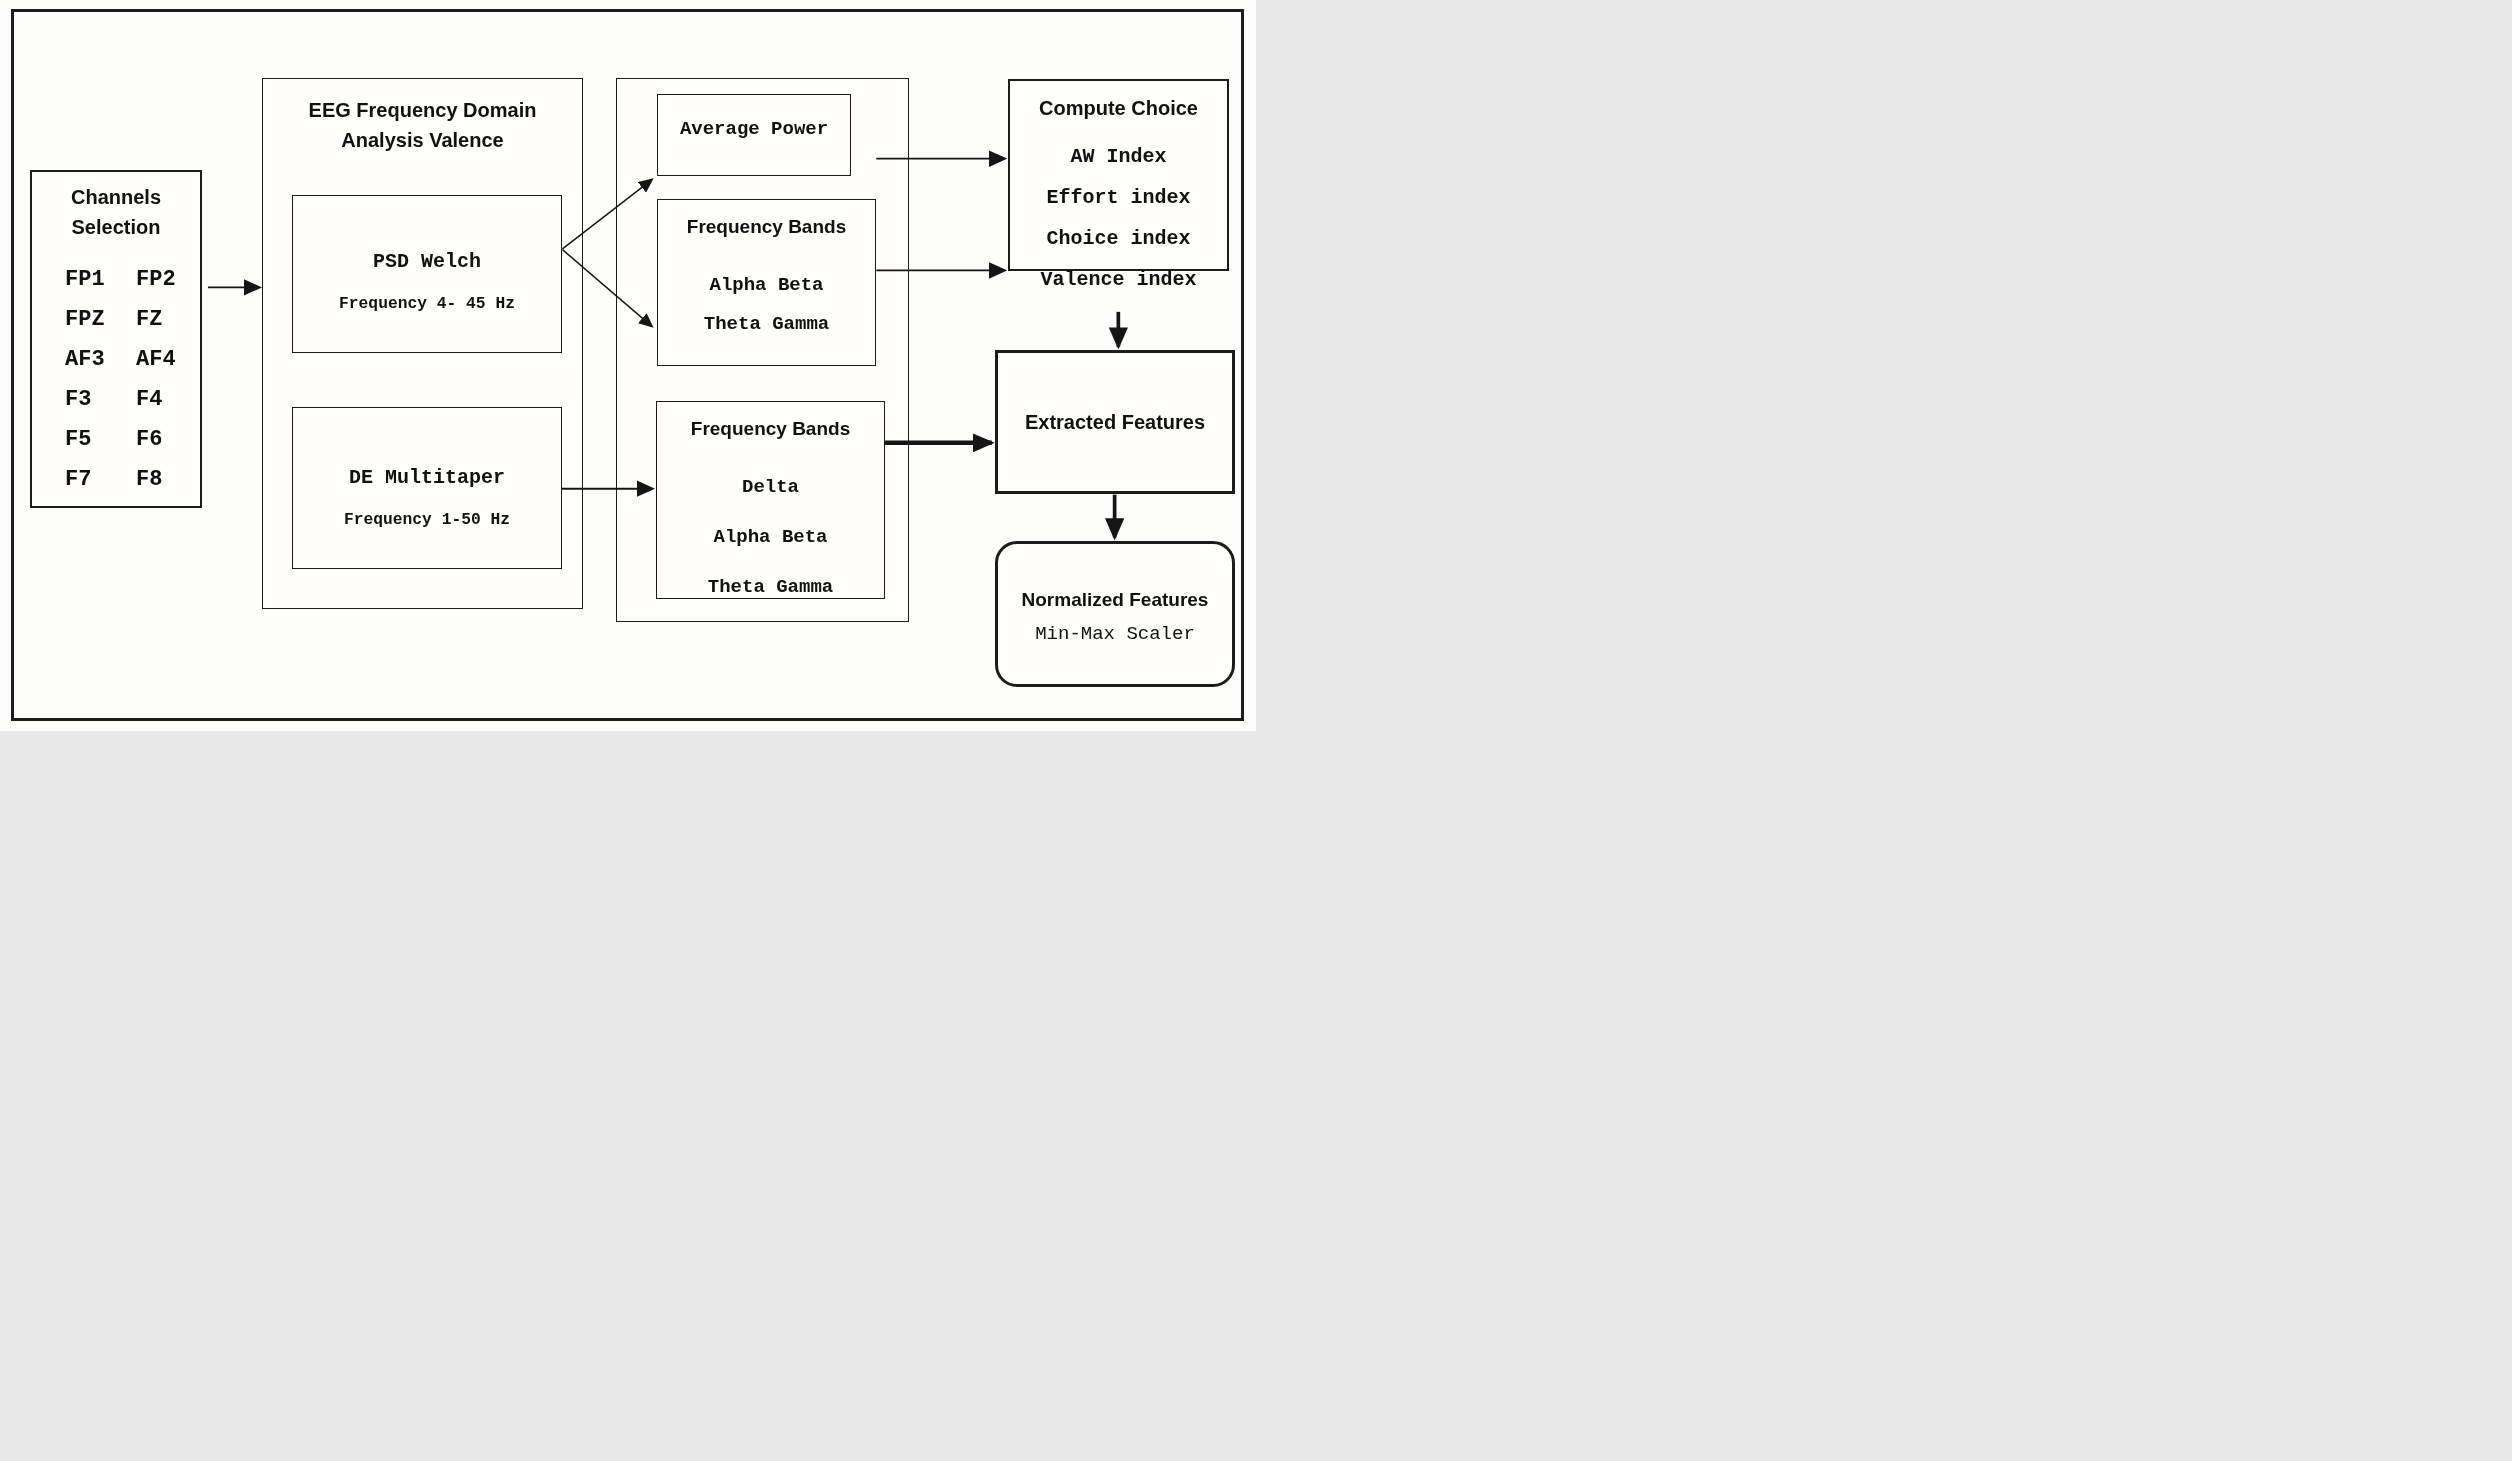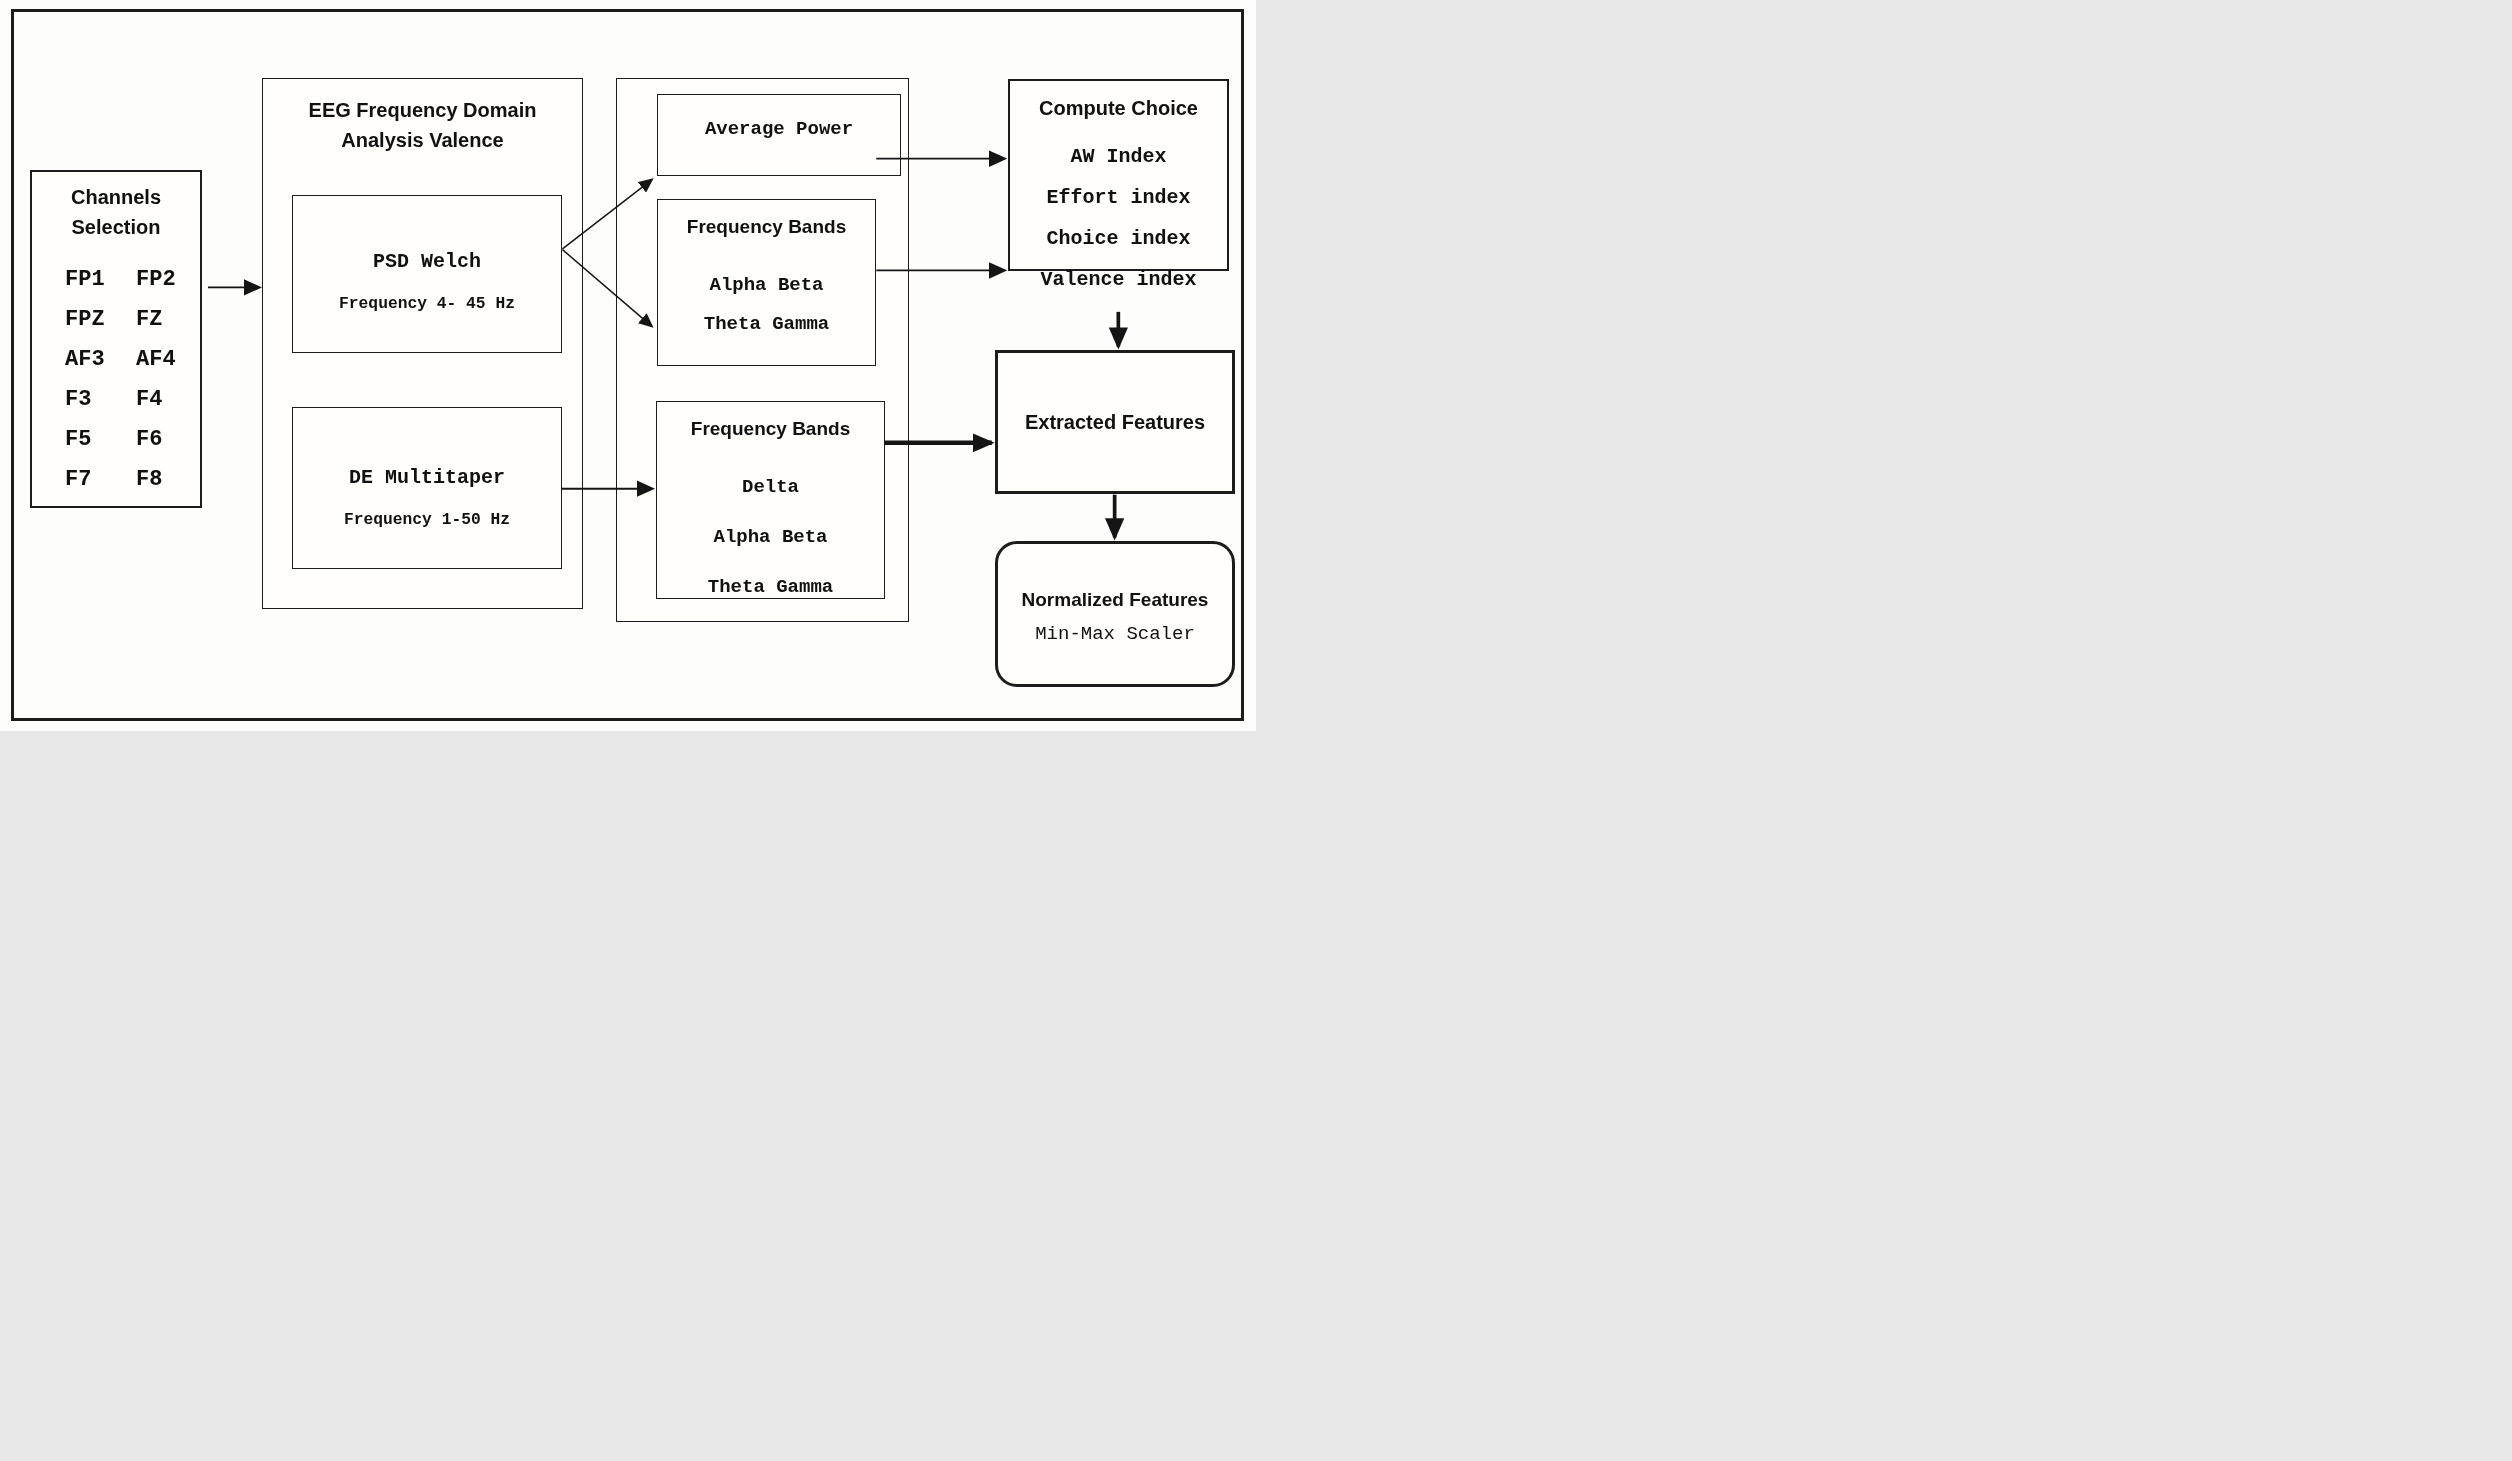--- a/index.html
+++ b/index.html
@@ -44,21 +44,21 @@
   #psd{left:292px;top:195px;width:270px;height:158px;}
   #de{left:292px;top:407px;width:270px;height:162px;}
   .method{display:flex;flex-direction:column;align-items:center;justify-content:center;gap:21px;}
   #psd{padding-top:15px;}
   #de{padding-top:19px;}
   .method .name{font-size:20px;}
   .method .range{font-size:16.3px;}
 
   
   #featcol{left:616px;top:78px;width:293px;height:544px;}
-  #avgpower{left:657px;top:94px;width:244px;height:82px;
+  #avgpower{left:657px;top:94px;width:194px;height:82px;
     display:flex;align-items:center;justify-content:center;padding-bottom:12px;font-size:19px;}
   #fb1{left:657px;top:199px;width:219px;height:167px;text-align:center;}
   #fb2{left:656px;top:401px;width:229px;height:198px;text-align:center;}
   .fb-title{padding-top:13.3px;font-size:19px;line-height:28px;}
   .fb-list{display:flex;flex-direction:column;align-items:center;font-size:19px;}
   #fb1 .fb-list{margin-top:33px;gap:16.3px;}
   #fb2 .fb-list{margin-top:33px;gap:28px;}
 
   
   #choice{left:1008px;top:79px;width:221px;height:192px;border-width:2.2px;text-align:center;}

